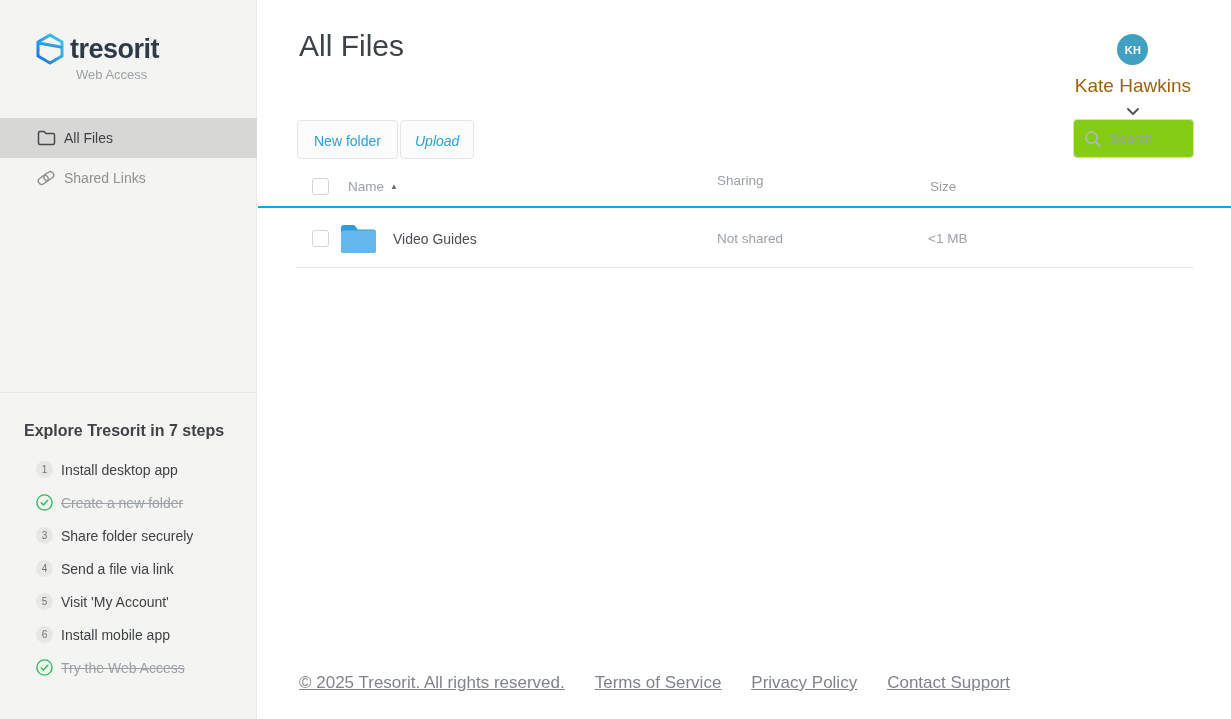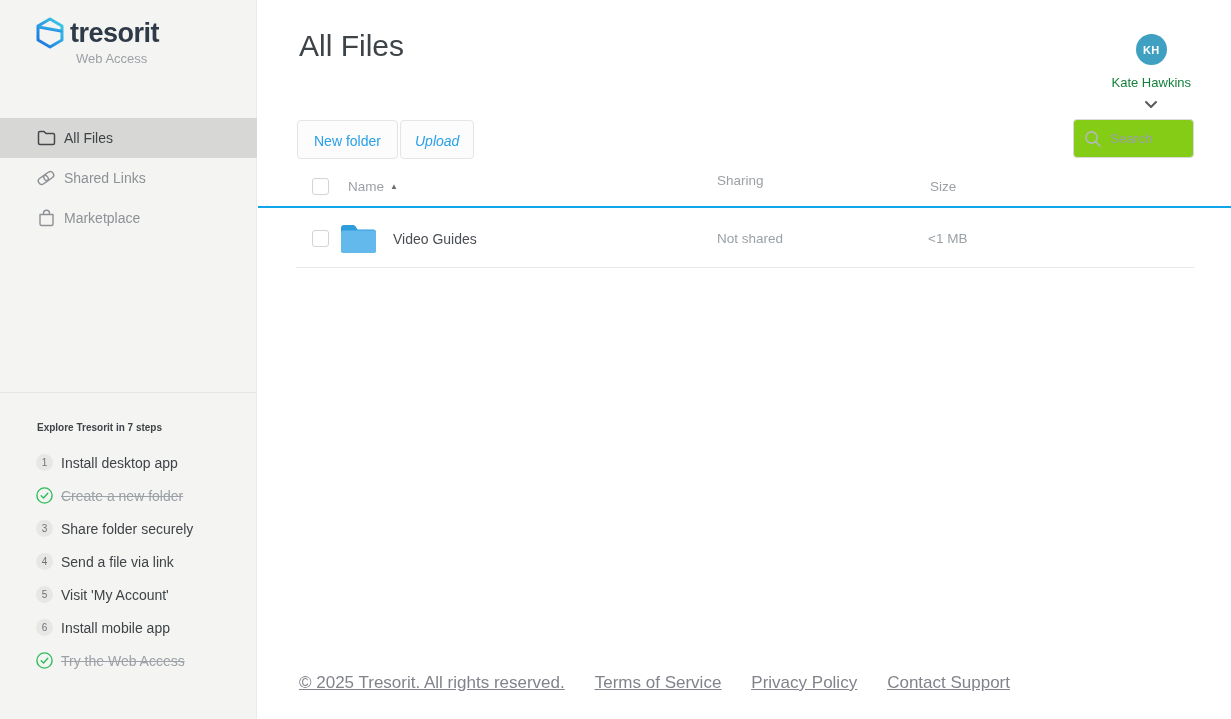--- a/index.html
+++ b/index.html
@@ -7,38 +7,38 @@
   body {
     font-family:"Liberation Sans", sans-serif;
     background:#ffffff; position:relative; color:#3f4347;
   }
 
   
   .sidebar {
     position:absolute; left:0; top:0; width:257px; height:719px;
     background:#f4f4f2; border-right:1px solid #ecebe9;
   }
-  .logo-block { position:absolute; top:17px; left:36px; }
+  .logo-block { position:absolute; top:33px; left:36px; }
   .logo-row { display:flex; align-items:center; gap:6px; }
   .brand-name { font-size:27px; font-weight:600; color:#2e3a48; letter-spacing:-0.5px; }
   .brand-sub { font-size:13px; color:#9ba1a6; margin:2px 0 0 40px; }
 
   .nav { position:absolute; top:118px; left:0; width:257px; }
   .nav-item {
     height:40px; display:flex; align-items:center; gap:8px;
     padding-left:36px; font-size:14px; color:#8d9196; cursor:pointer;
   }
   .nav-item .ic { width:20px; display:flex; justify-content:center; }
   .nav-item.active { background:#d7d7d5; color:#3f4347; }
 
   .explore {
     position:absolute; left:0; top:392px; width:257px;
     border-top:1px solid #e8e6e4; padding-top:29px;
   }
-  .explore-title { font-size:10px; font-weight:700; color:#3f4347; margin:0 0 13px 37px; }
+  .explore-title { font-size:16px; font-weight:700; color:#3f4347; margin:0 0 13px 24px; }
   .step {
     height:33px; display:flex; align-items:center; gap:8px;
     padding-left:36px; font-size:14px; color:#3f4347;
   }
   .badge {
     width:17px; height:17px; border-radius:50%; background:#e7e7e5;
     color:#6e7276; font-size:10px; display:flex; align-items:center;
     justify-content:center; flex:none;
   }
   .check-ic { width:17px; height:17px; flex:none; display:flex; }
@@ -47,21 +47,21 @@
   
   .main { position:absolute; left:258px; top:0; width:973px; height:719px; background:#fff; }
   .page-title { position:absolute; left:41px; top:29px; font-size:30px; font-weight:300; color:#3e4347; }
 
   .user-chip { position:absolute; top:34px; right:40px; display:flex; align-items:center; gap:10px; cursor:pointer;flex-direction:column; }
   .avatar {
     width:31px; height:31px; border-radius:50%; background:#3fa0c2; color:#fff;
     font-size:11px; font-weight:700; display:flex; align-items:center; justify-content:center;
     letter-spacing:0.3px;
   }
-  .user-name { font-size:13px; color:#15803d; }
+  .user-name { font-size:19px; color:#a16207; }
 
   .btn {
     position:absolute; top:120px; height:39px; border:1px solid #e5e5e5;
     border-radius:4px; background:#fcfcfc; color:#29a0e8; font-size:14px;
     font-family:"Liberation Sans", sans-serif; cursor:pointer;
   }
   .btn-new { left:39px; padding:12px 16px; }
   .btn-upload { left:142px; padding:12px 14px;font-style:italic; }
 
   .search-box {
@@ -142,29 +142,20 @@
       <span class="ic">
         <svg width="21" height="18" viewBox="0 0 21 18">
           <g transform="rotate(-35 10.5 9)" fill="none" stroke="#8d9196" stroke-width="1.5">
             <rect x="1.5" y="5.5" width="11" height="7" rx="3.5"></rect>
             <rect x="8.5" y="5.5" width="11" height="7" rx="3.5"></rect>
           </g>
         </svg>
       </span>
       <span>Shared Links</span>
     </div>
-    <div class="nav-item">
-      <span class="ic">
-        <svg width="17" height="18" viewBox="0 0 17 18">
-          <path d="M2 5.5 L15 5.5 L15 15 Q15 16.5 13.5 16.5 L3.5 16.5 Q2 16.5 2 15 Z" fill="none" stroke="#8d9196" stroke-width="1.4" stroke-linejoin="round"></path>
-          <path d="M5.5 5.5 L5.5 4.3 a3 3 0 0 1 6 0 L11.5 5.5" fill="none" stroke="#8d9196" stroke-width="1.4"></path>
-        </svg>
-      </span>
-      <span>Marketplace</span>
-    </div>
   </div>
 
   <div class="explore">
     <div class="explore-title">Explore Tresorit in 7 steps</div>
 
     <div class="step">
       <span class="badge">1</span>
       <span class="step-label">Install desktop app</span>
     </div>
     <div class="step done">

